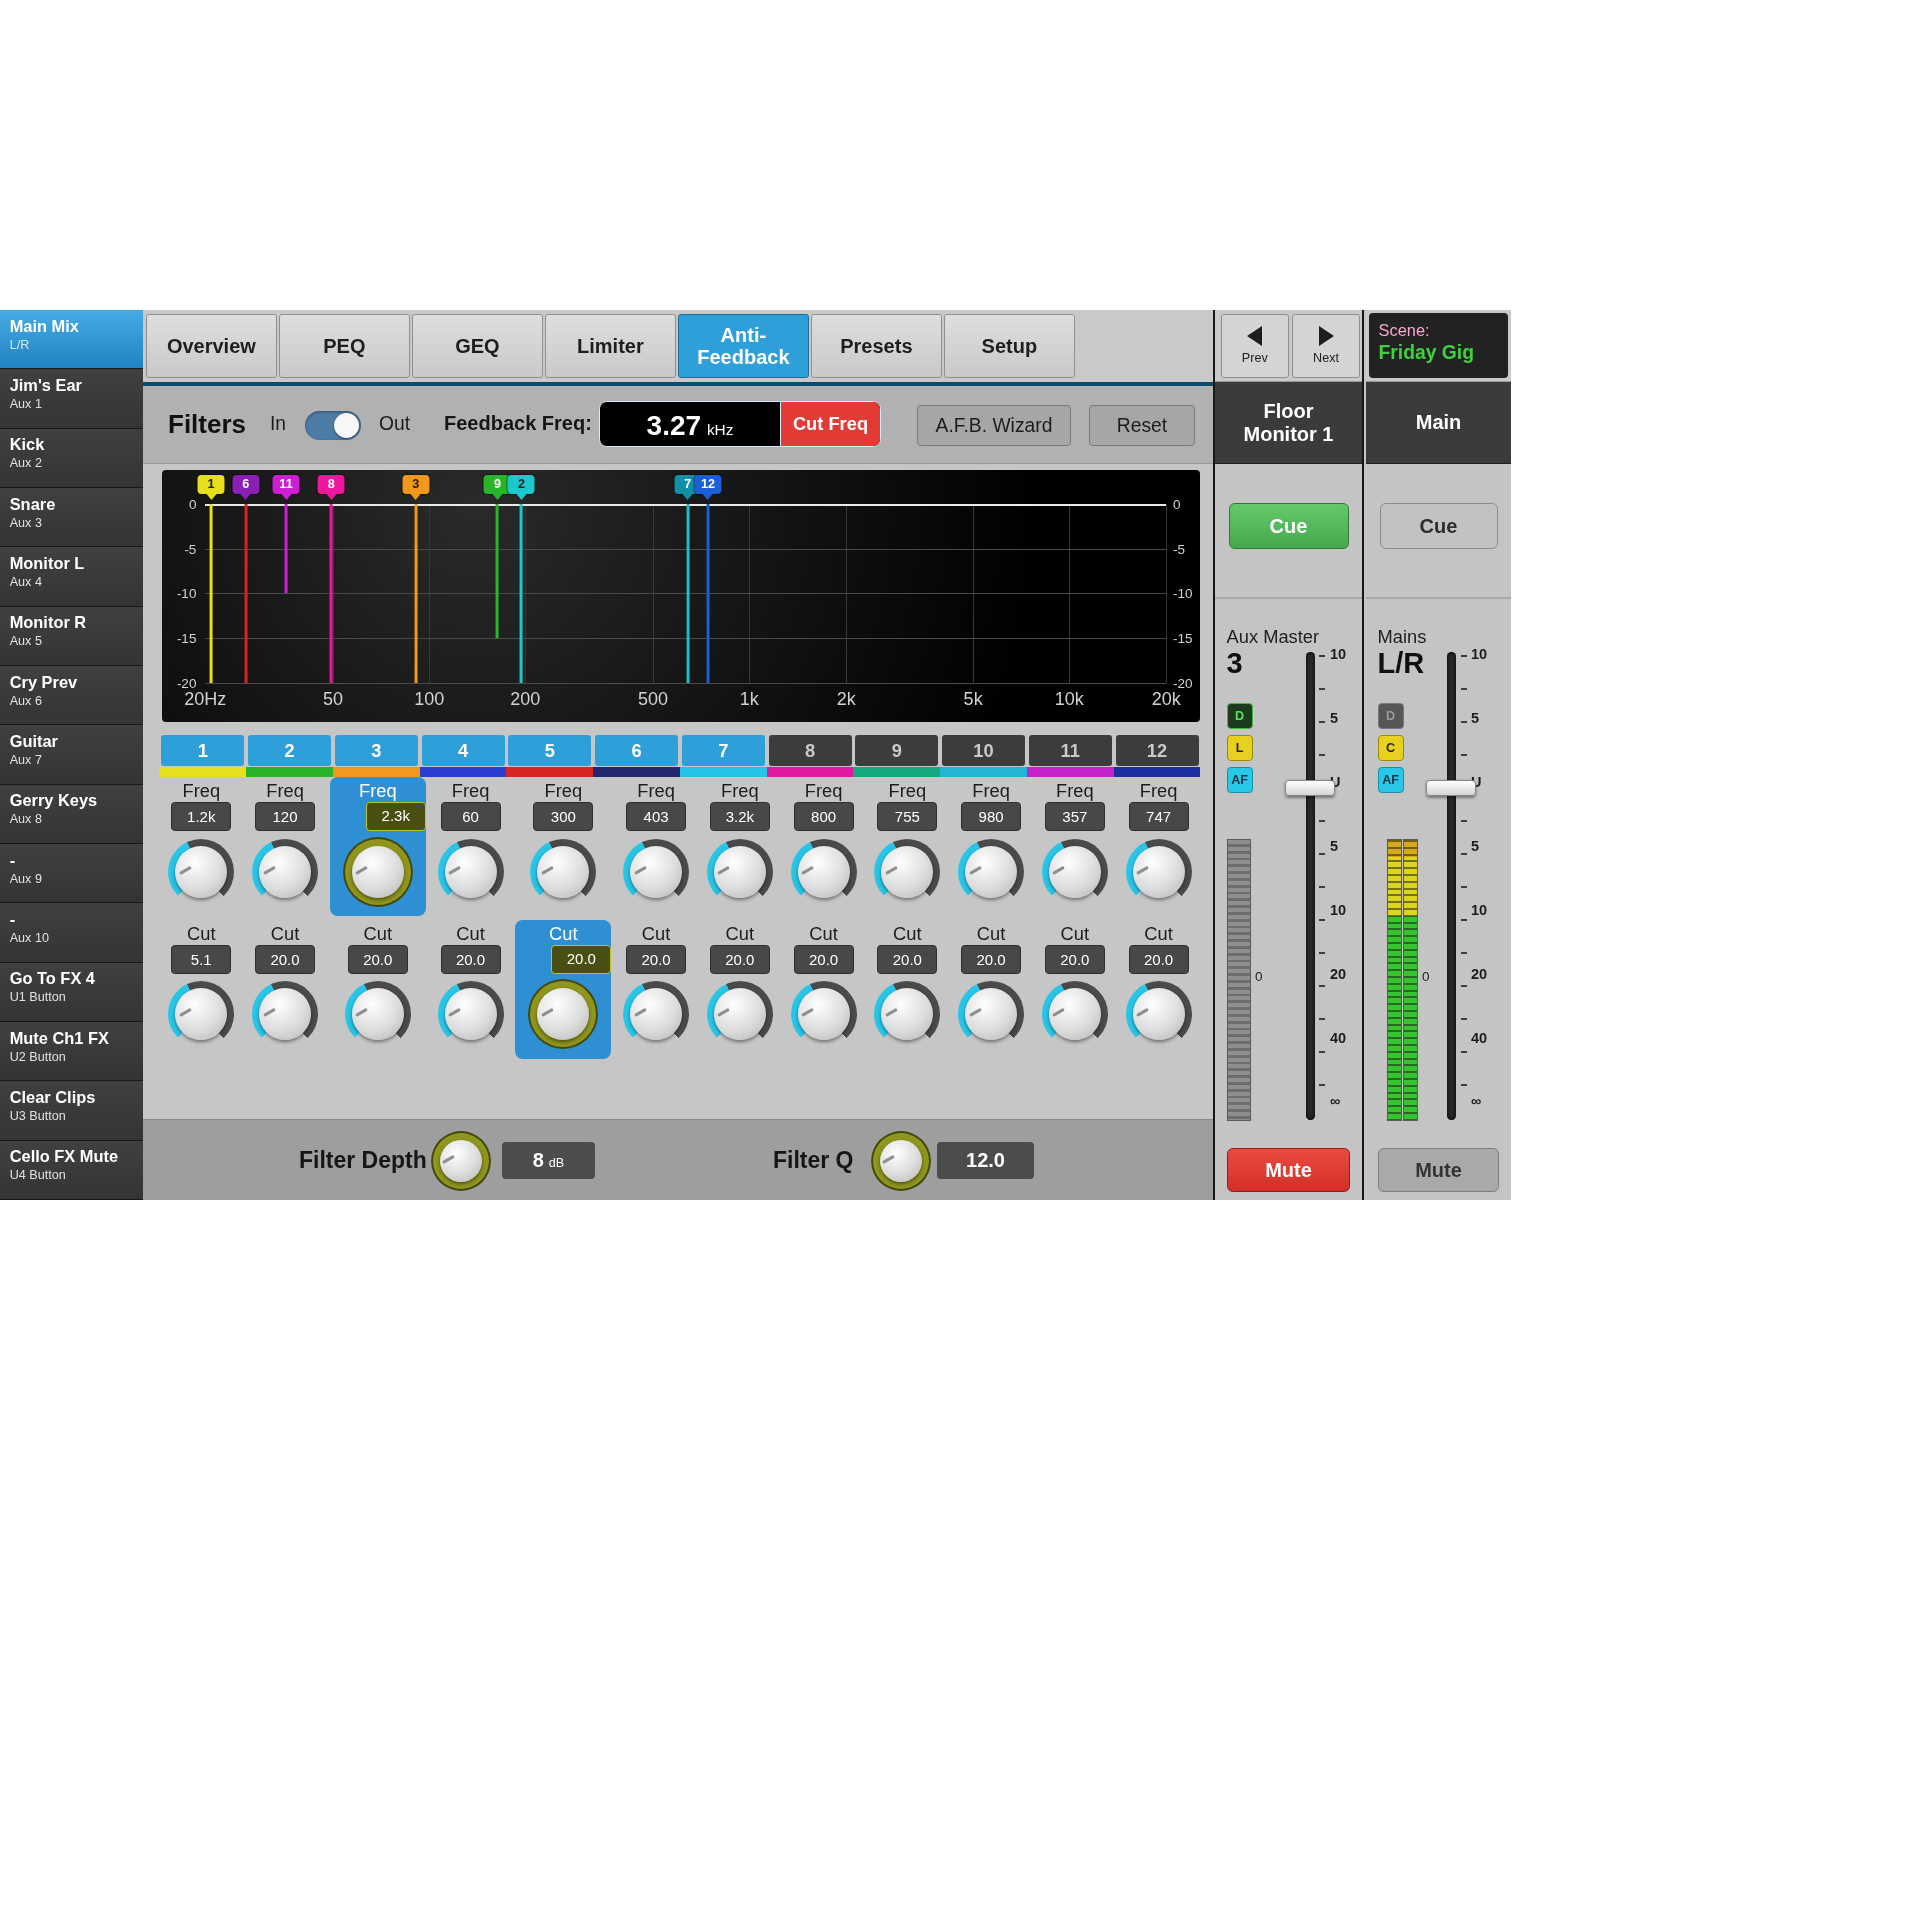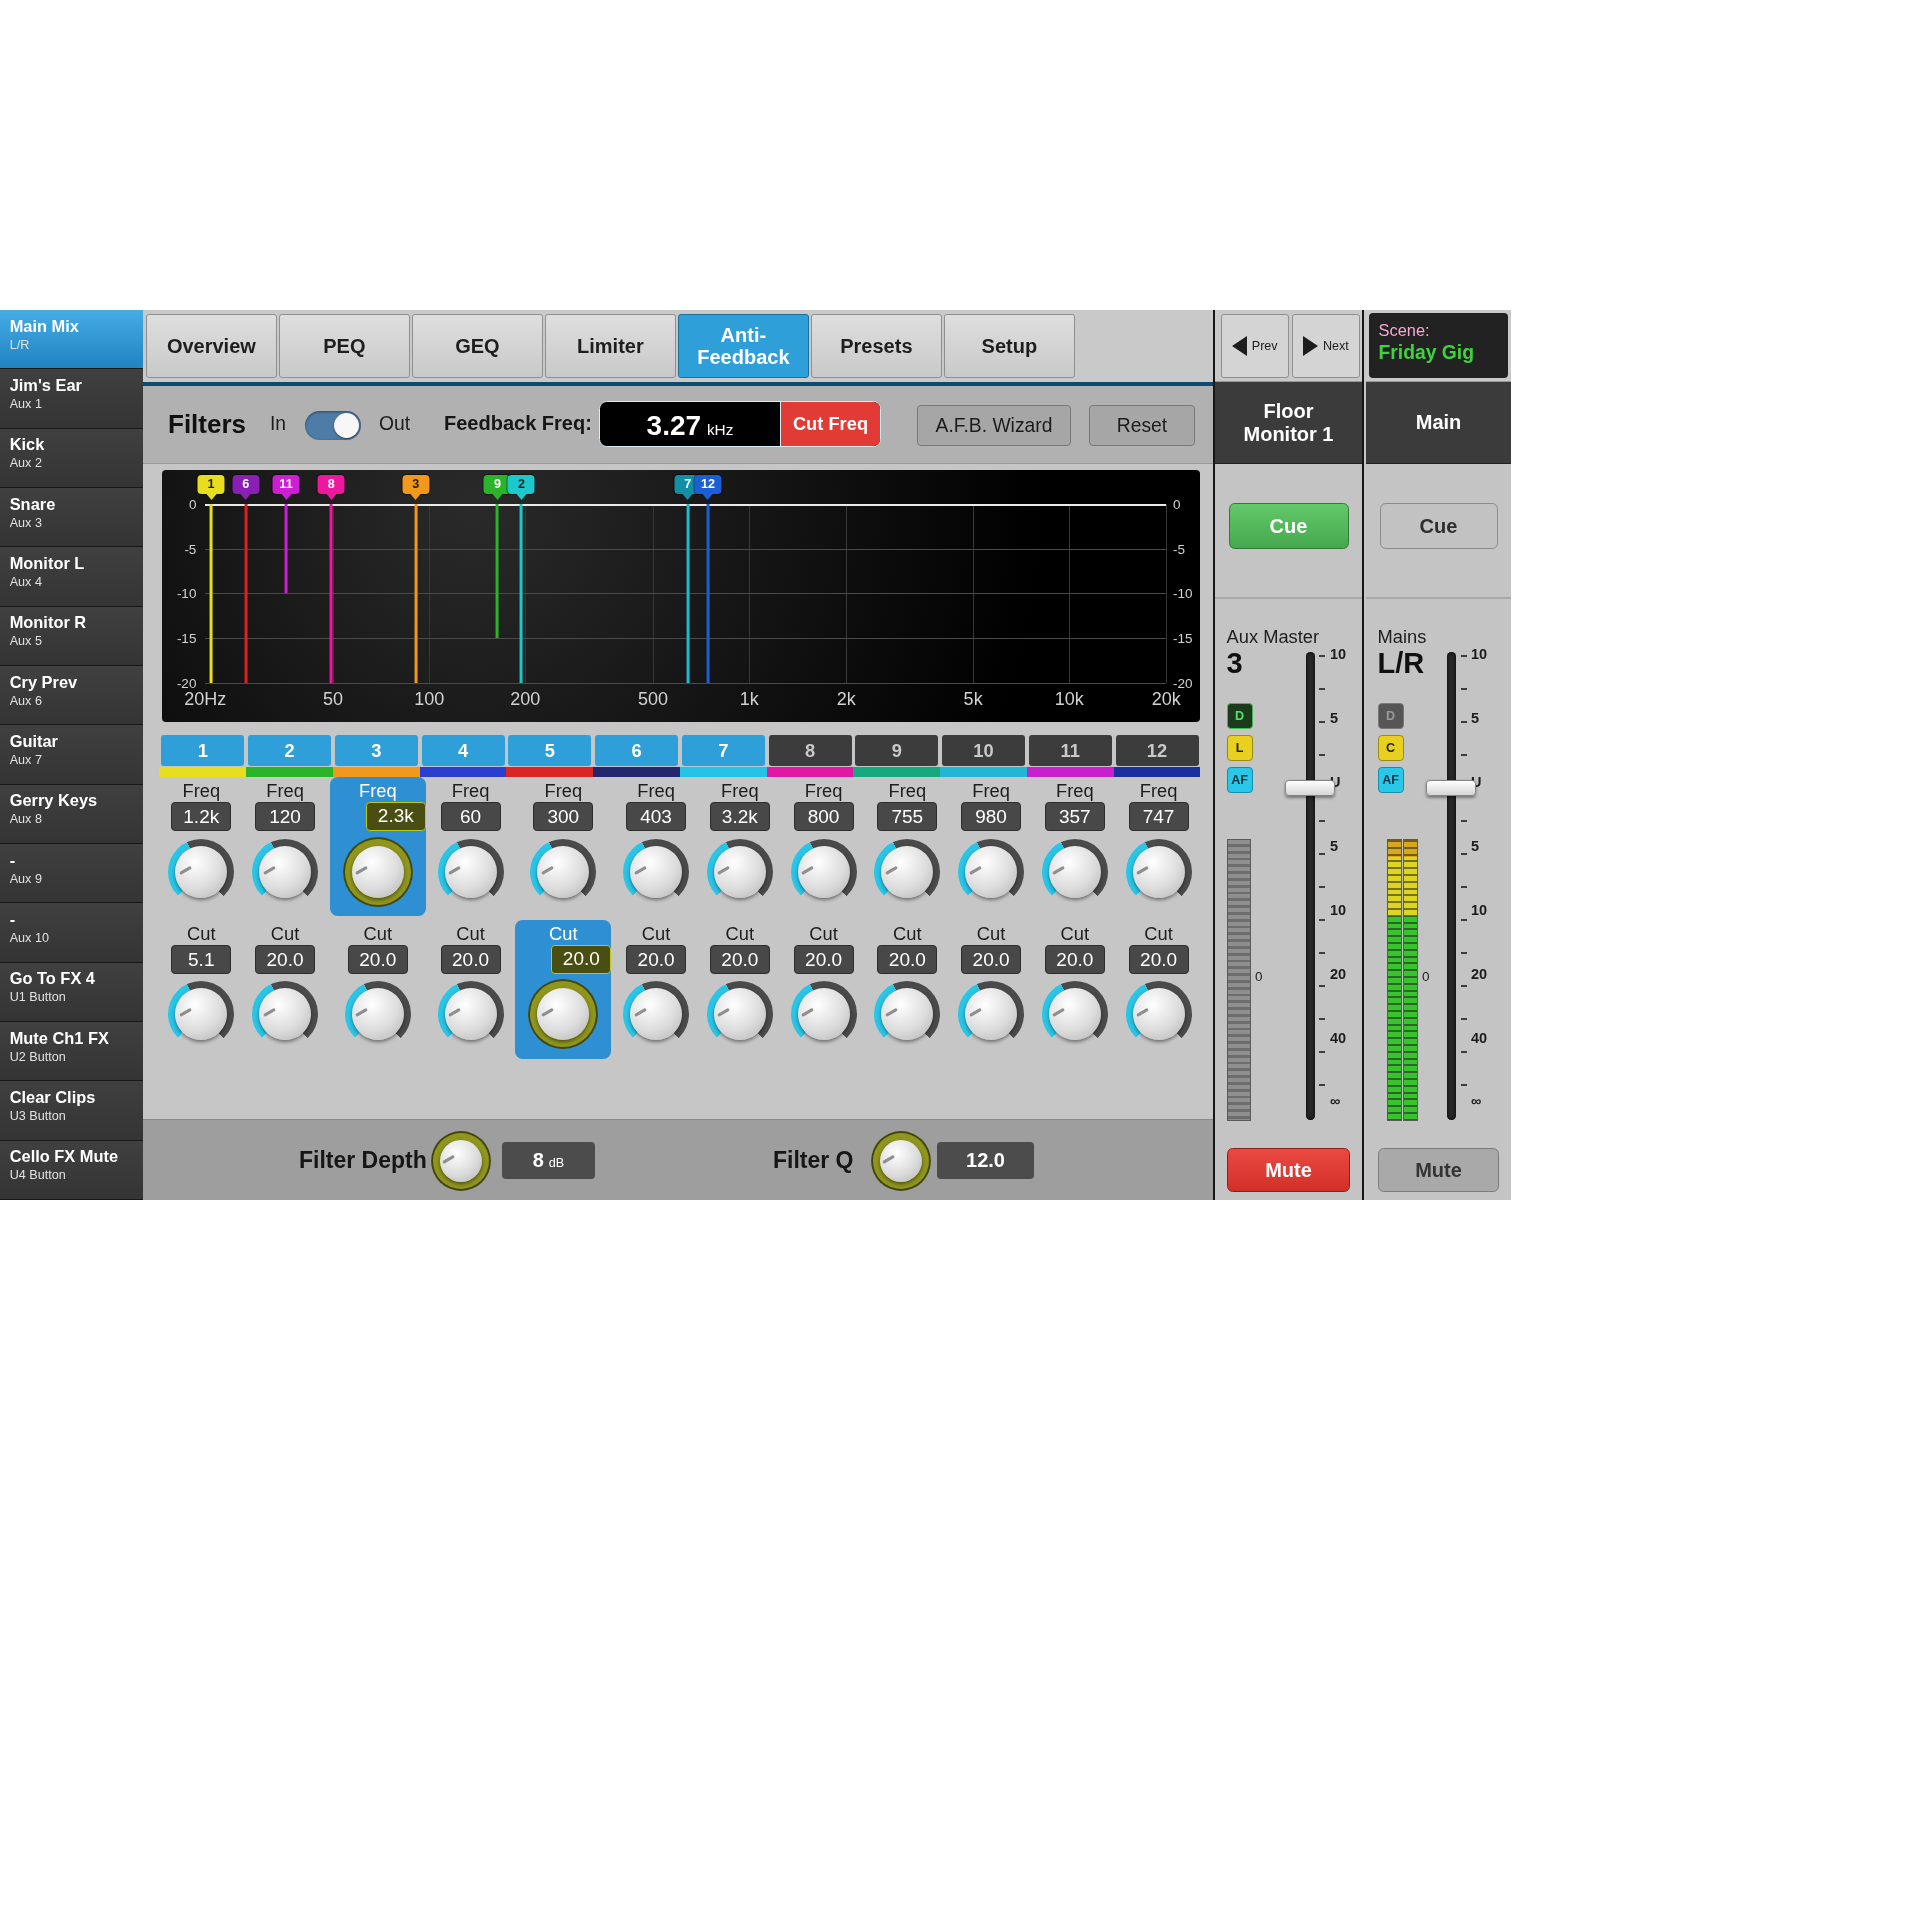--- a/index.html
+++ b/index.html
@@ -68,21 +68,21 @@
           display:flex; align-items:center; justify-content:center; border-radius:2.9px; cursor:pointer; }
   .fnum.on { background:#2f9fd9; color:#fff; }
   .fbar { height:9.7px; margin-top:1px; }
 
   .fstrips { position:absolute; left:16.4px; top:467px; width:1041px; height:290px; display:flex; }
   .fcol { flex:1; display:flex; flex-direction:column; }
   .fsec { height:139px; margin:0 2.9px 3.9px 2.9px; border-radius:7.7px; display:flex; flex-direction:column; align-items:center; padding-top:1.9px; }
   .fsec.hl { background:#2e8fd2; }
   .flabel { font-size:18.3px; color:#1d1d1d; height:23px; line-height:23px; }
   .hl .flabel { color:#fff; }
-  .fval { height:29px; min-width:60px; padding:0 5.8px; background:#484848; color:#fff; font-size:19px; line-height:27px;
+  .fval { height:29px; min-width:60px; padding:0 5.8px; background:#484848; color:#fff; font-size:15px; line-height:27px;
           text-align:center; border-radius:3.9px; border:1px solid #2e2e2e; }
   .hl .fval { background:#4a4e10; border:1.9px solid #bcc622; line-height:25px;margin-left:36px; }
 
   .knob { width:66px; height:66px; margin-top:7.7px; border-radius:50%; position:relative; flex-shrink:0;
           background:conic-gradient(from 225deg, #29c5e6 0 110deg, #4a4a4a 110deg 272deg, transparent 272deg 360deg);
           display:flex; align-items:center; justify-content:center; cursor:pointer; }
   .knob::after { content:''; width:52px; height:52px; border-radius:50%;
           background:radial-gradient(circle at 38% 32%, #ffffff, #dcdcdc 55%, #b2b2b2); box-shadow:0 1.9px 3.9px rgba(0,0,0,.45); }
   .kp { position:absolute; left:10.6px; top:30px; width:12.6px; height:2.9px; background:#8f8f8f; border-radius:1.9px; transform:rotate(-30deg); z-index:2; }
   .hl .knob, .knob.olive { background:#8f951d; box-shadow:0 0 0 1.9px #43470d; }
@@ -101,21 +101,21 @@
   
   .strip { position:absolute; top:0; height:100%; background:#c4c4c4; }
   .strip.aux   { left:1215px; width:149px; border-right:2.9px solid #161616; }
   .strip.mains { left:1366px; width:145px; }
   .stripe-top { position:absolute; left:0; top:0; right:0; height:72px; background:#c9c9c9; border-bottom:1px solid #999; }
   .shead { position:absolute; left:0; top:72px; right:0; height:82px; background:#3b3b3b; color:#fff; display:flex; align-items:center;
            justify-content:center; text-align:center; font-size:20px; font-weight:bold; line-height:1.15; padding:0 9.7px; border-bottom:1.9px solid #202020; }
   .sbody { position:absolute; left:0; top:154px; right:0; bottom:0; }
 
   .navbtn { position:absolute; top:3.9px; width:68px; height:64px; background:#d4d4d4; border:1px solid #8f8f8f; border-radius:2.9px;
-            display:flex; flex-direction:row; align-items:center; justify-content:center; gap:4.8px; cursor:pointer; }
+            display:flex; flex-direction:column; align-items:center; justify-content:center; gap:4.8px; cursor:pointer; }
   .navbtn.prev { left:5.8px; } .navbtn.next { left:77px; }
   .tri { width:0; height:0; border:10.6px solid transparent; }
   .tri.left  { border-right:15.4px solid #1d1d1d; border-left:0; }
   .tri.right { border-left:15.4px solid #1d1d1d; border-right:0; }
   .navlab { font-size:12.6px; color:#1d1d1d; }
 
   .scene { position:absolute; left:2.9px; top:2.9px; right:2.9px; height:65px; background:#222; border-radius:3.9px; padding:7.7px 9.7px; }
   .scene .sl { font-size:16.4px; color:#f9a8d4; }
   .scene .sv { font-size:19.3px; font-weight:bold; color:#3fd23f; margin-top:2.9px; }
 

